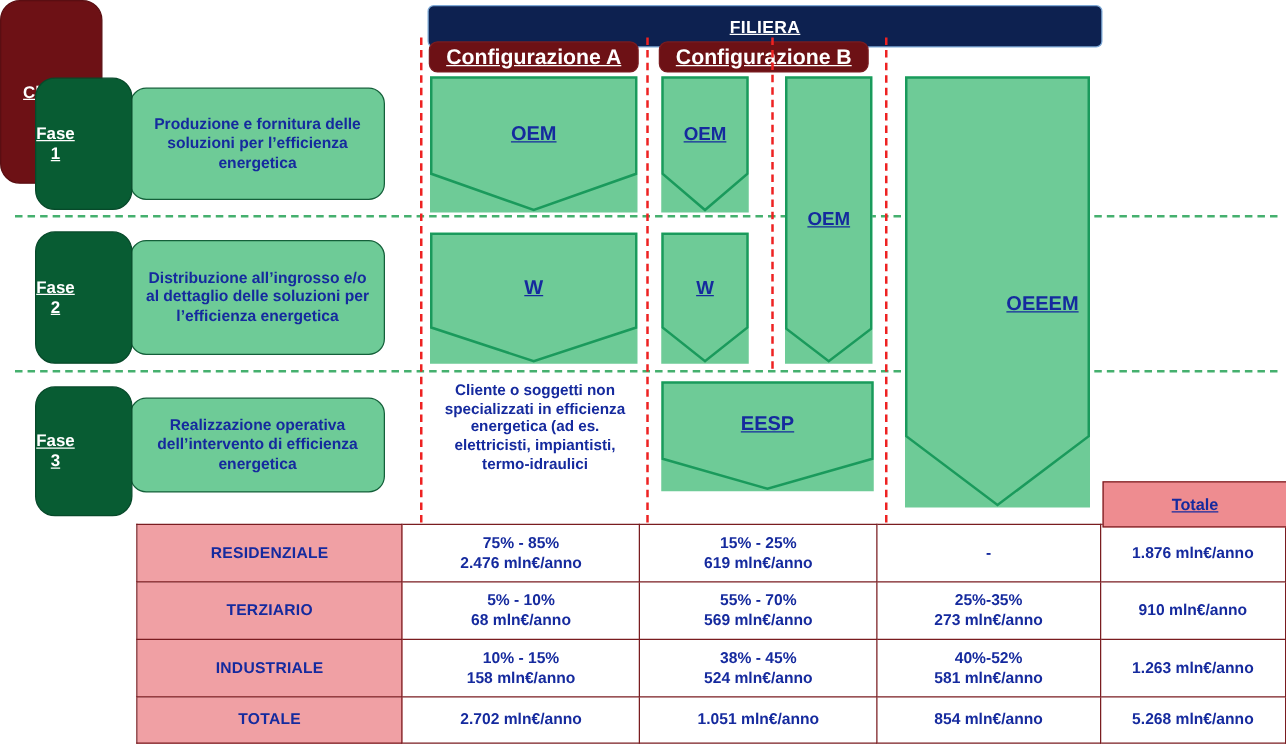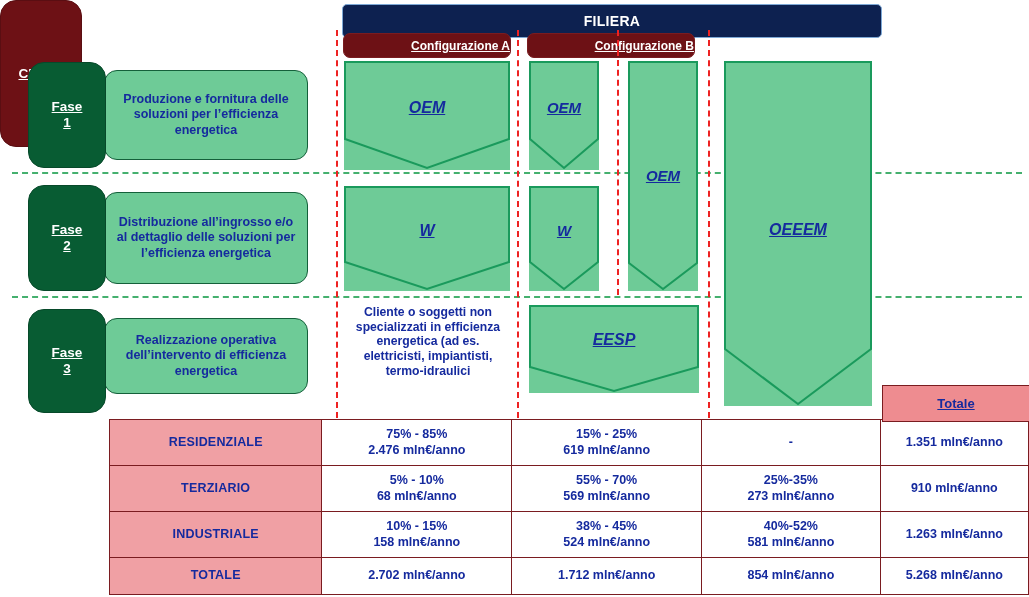--- a/index.html
+++ b/index.html
@@ -19,43 +19,44 @@
 
   
   .filiera-bar {
     left: 342px; top: 4px; width: 540px; height: 34px;
     background: #0d2150;
     border: 1px solid #7ea9d6;
     border-radius: 5px;
     display: flex; align-items: center; justify-content: center;
     color: #ffffff;
     font-weight: bold; font-size: 14px;
+    text-decoration: underline;
     letter-spacing: .3px;
   }
   .config-bar {
     top: 33px; height: 25px;
     background: #6d1115;
     border: 1px solid #7a1c20;
     border-radius: 7px;
-    display: flex; align-items: center; justify-content: flex-end;
+    display: flex; align-items: center; justify-content: center;
     color: #ffffff;
-    font-weight: bold; font-size: 12px;
+    font-weight: bold; font-size: 17px;
     text-decoration: underline;
   }
   .cfgA { left: 343px; width: 168px; }
   .cfgB { left: 527px; width: 168px; }
   .cfgC { left: 718px; width: 164px; }
 
   
   .fase-tag {
     left: 28px; width: 78px;
     background: #085c33;
     border: 1px solid #07492a;
     border-radius: 16px;
-    display: flex; align-items: center; justify-content: center;
+    display: flex; align-items: center; justify-content: flex-start;
     color: #ffffff; font-weight: bold; font-size: 13.5px;
     line-height: 1.15; text-align: center;
     text-decoration: underline;
     z-index: 3;
   }
   .fase-desc {
     left: 104px; width: 204px;
     background: #6ecb97;
     border: 1.5px solid #14603a;
     border-radius: 13px;
@@ -90,21 +91,20 @@
   .arrow-inner {
     position: relative; width: 100%; height: 100%;
   }
   .arrow svg { display: block; }
   .arrow-label {
     position: absolute; left: 0; width: 100%;
     text-align: center;
     color: #152a9e; font-weight: bold; font-size: 16px;
     text-decoration: underline;
     pointer-events: none;
-    font-style: italic;
   }
 
   
   .textblock {
     color: #152a9e; font-weight: bold; font-size: 12.2px;
     line-height: 1.2; text-align: center;
     z-index: 2;
   }
 
   
@@ -269,58 +269,58 @@
       </svg>
       <div class="arrow-label" style="top:26px;">EESP</div>
     </div>
   </div>
 
   <div class="abs arrow" style="left:724px; top:61px; width:148px; height:345px;">
     <div class="arrow-inner">
       <svg width="148" height="345" viewBox="0 0 148 345" preserveAspectRatio="none">
         <polygon points="1,1 147,1 147,288 74,343 1,288" fill="#6ecb97" stroke="#1a9a5c" stroke-width="2"></polygon>
       </svg>
-      <div class="arrow-label" style="top:160px;">OEEEM</div>
+      <div class="arrow-label" style="top:174px;margin-left:36px;">OEEEM</div>
     </div>
   </div>
 
   <div class="totale-head">
     <span>Totale</span>
   </div>
 
   <div class="cliente-tag">
     <span>Cliente</span>
   </div>
 
   <table class="tbl">
     <tbody>
       <tr class="r-tall">
         <td class="seg-label">RESIDENZIALE</td>
         <td class="cell-a">75% - 85%<br>2.476 mln€/anno</td>
         <td class="cell-b">15% - 25%<br>619 mln€/anno</td>
         <td class="cell-c">-</td>
-        <td class="cell-t">1.351 mln€/anno</td>
+        <td class="cell-t">1.876 mln€/anno</td>
       </tr>
       <tr class="r-tall">
         <td class="seg-label">TERZIARIO</td>
         <td class="cell-a">5% - 10%<br>68 mln€/anno</td>
         <td class="cell-b">55% - 70%<br>569 mln€/anno</td>
         <td class="cell-c">25%-35%<br>273 mln€/anno</td>
         <td class="cell-t">910 mln€/anno</td>
       </tr>
       <tr class="r-tall">
         <td class="seg-label">INDUSTRIALE</td>
         <td class="cell-a">10% - 15%<br>158 mln€/anno</td>
         <td class="cell-b">38% - 45%<br>524 mln€/anno</td>
         <td class="cell-c">40%-52%<br>581 mln€/anno</td>
         <td class="cell-t">1.263 mln€/anno</td>
       </tr>
       <tr class="r-last">
         <td class="seg-label">TOTALE</td>
         <td class="cell-a">2.702 mln€/anno</td>
-        <td class="cell-b">1.712 mln€/anno</td>
+        <td class="cell-b">1.051 mln€/anno</td>
         <td class="cell-c">854 mln€/anno</td>
         <td class="cell-t">5.268 mln€/anno</td>
       </tr>
     </tbody>
   </table>
 
 </div>
 
 </body></html>

